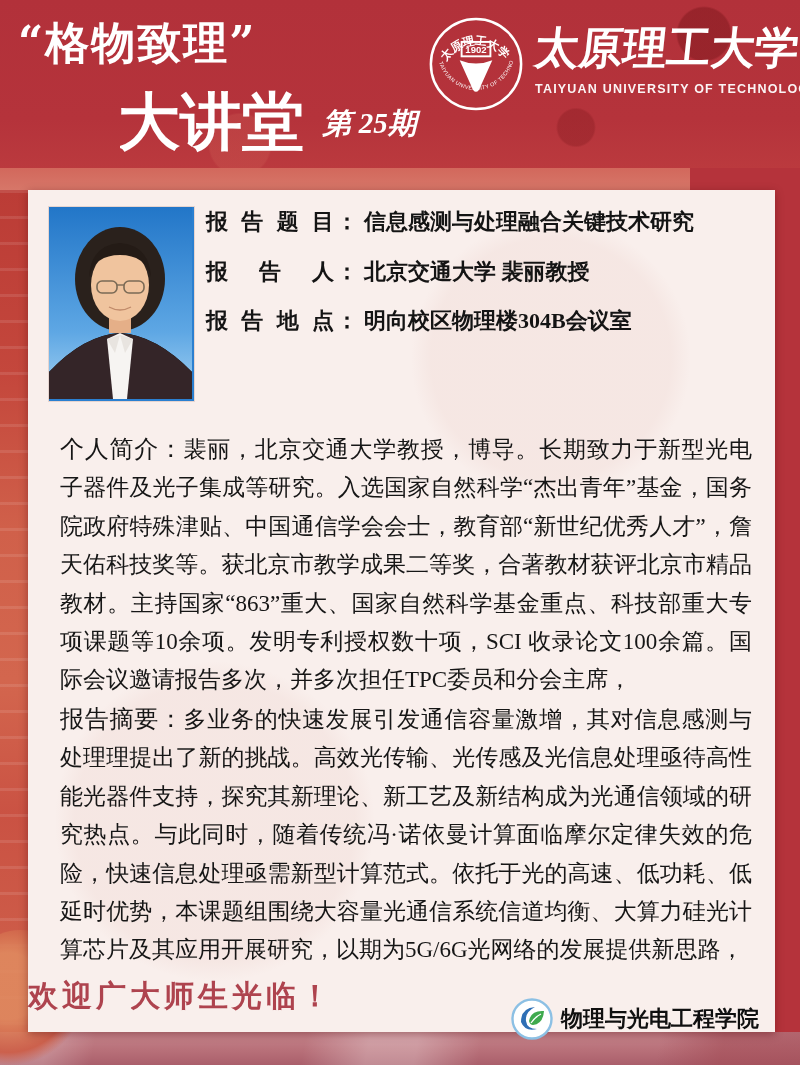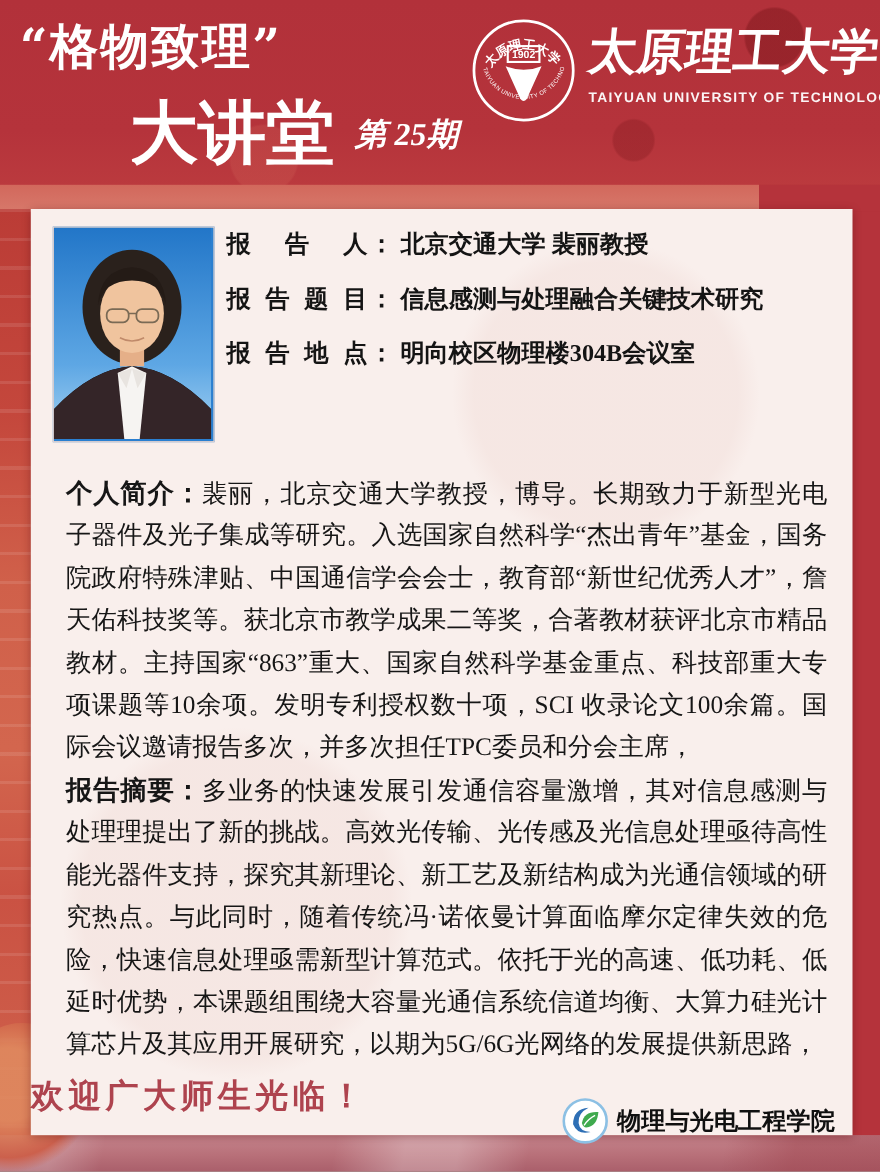--- a/index.html
+++ b/index.html
@@ -54,21 +54,21 @@
   .photo svg{display:block;}
 
   .info-rows{position:absolute;left:178px;top:20px;width:556px;}
   .info-row{margin-bottom:25px;font-size:22px;line-height:24.5px;font-weight:bold;color:#141414;
     font-family:"Liberation Serif",serif;white-space:nowrap;}
   .info-label{display:inline-block;width:128px;text-align:justify;text-align-last:justify;}
   .info-colon{display:inline-block;margin:0 6px 0 2px;}
 
   .para{position:absolute;left:32px;width:692px;font-family:"Liberation Serif",serif;
     font-size:23px;line-height:38.4px;color:#161616;text-align:justify;}
-  .para .plabel{font-weight:bold;font-size:24px;}
+  .para .plabel{font-weight:normal;font-size:24px;}
   .para-bio{top:240px;}
   .para-abstract{top:510px;}
 
   .welcome{position:absolute;left:0;top:786px;width:100%;text-align:left;
     font-family:"Liberation Serif",serif;font-weight:bold;font-size:30px;letter-spacing:4px;color:#ae434e;}
   .college{position:absolute;right:16px;top:808px;display:flex;align-items:center;gap:8px;}
   .college-name{font-family:"DejaVu Serif",serif;font-weight:bold;font-size:22px;color:#101010;white-space:nowrap;}
 </style>
 </head>
 <body>
@@ -136,24 +136,24 @@
         <path d="M0,192 L0,165 Q35,128 71,126 Q107,128 143,165 L143,192 Z" fill="#35262а"></path>
         <path d="M0,192 L0,165 Q35,128 71,126 Q107,128 143,165 L143,192 Z" fill="#342528"></path>
         <polygon points="58,132 71,126 84,132 78,192 64,192" fill="#f6f4f2"></polygon>
         <polygon points="58,132 66,146 71,128" fill="#e8e4e0"></polygon>
         <polygon points="84,132 76,146 71,128" fill="#e8e4e0"></polygon>
       </svg>
     </div>
 
     <div class="info-rows">
       <div class="info-row">
-        <span class="info-label">报告人</span><span class="info-colon">：</span><span>北京交通大学 裴丽教授</span>
+        <span class="info-label">报告题目</span><span class="info-colon">：</span><span>信息感测与处理融合关键技术研究</span>
       </div>
       <div class="info-row">
-        <span class="info-label">报告题目</span><span class="info-colon">：</span><span>信息感测与处理融合关键技术研究</span>
+        <span class="info-label">报告人</span><span class="info-colon">：</span><span>北京交通大学 裴丽教授</span>
       </div>
       <div class="info-row">
         <span class="info-label">报告地点</span><span class="info-colon">：</span><span>明向校区物理楼304B会议室</span>
       </div>
     </div>
 
     <div class="para para-bio">
       <span class="plabel">个人简介：</span><span>裴丽，北京交通大学教授，博导。长期致力于新型光电子器件及光子集成等研究。入选国家自然科学“杰出青年”基金，国务院政府特殊津贴、中国通信学会会士，教育部“新世纪优秀人才”，詹天佑科技奖等。获北京市教学成果二等奖，合著教材获评北京市精品教材。主持国家“863”重大、国家自然科学基金重点、科技部重大专项课题等10余项。发明专利授权数十项，SCI 收录论文100余篇。国际会议邀请报告多次，并多次担任TPC委员和分会主席，</span>
     </div>
 

